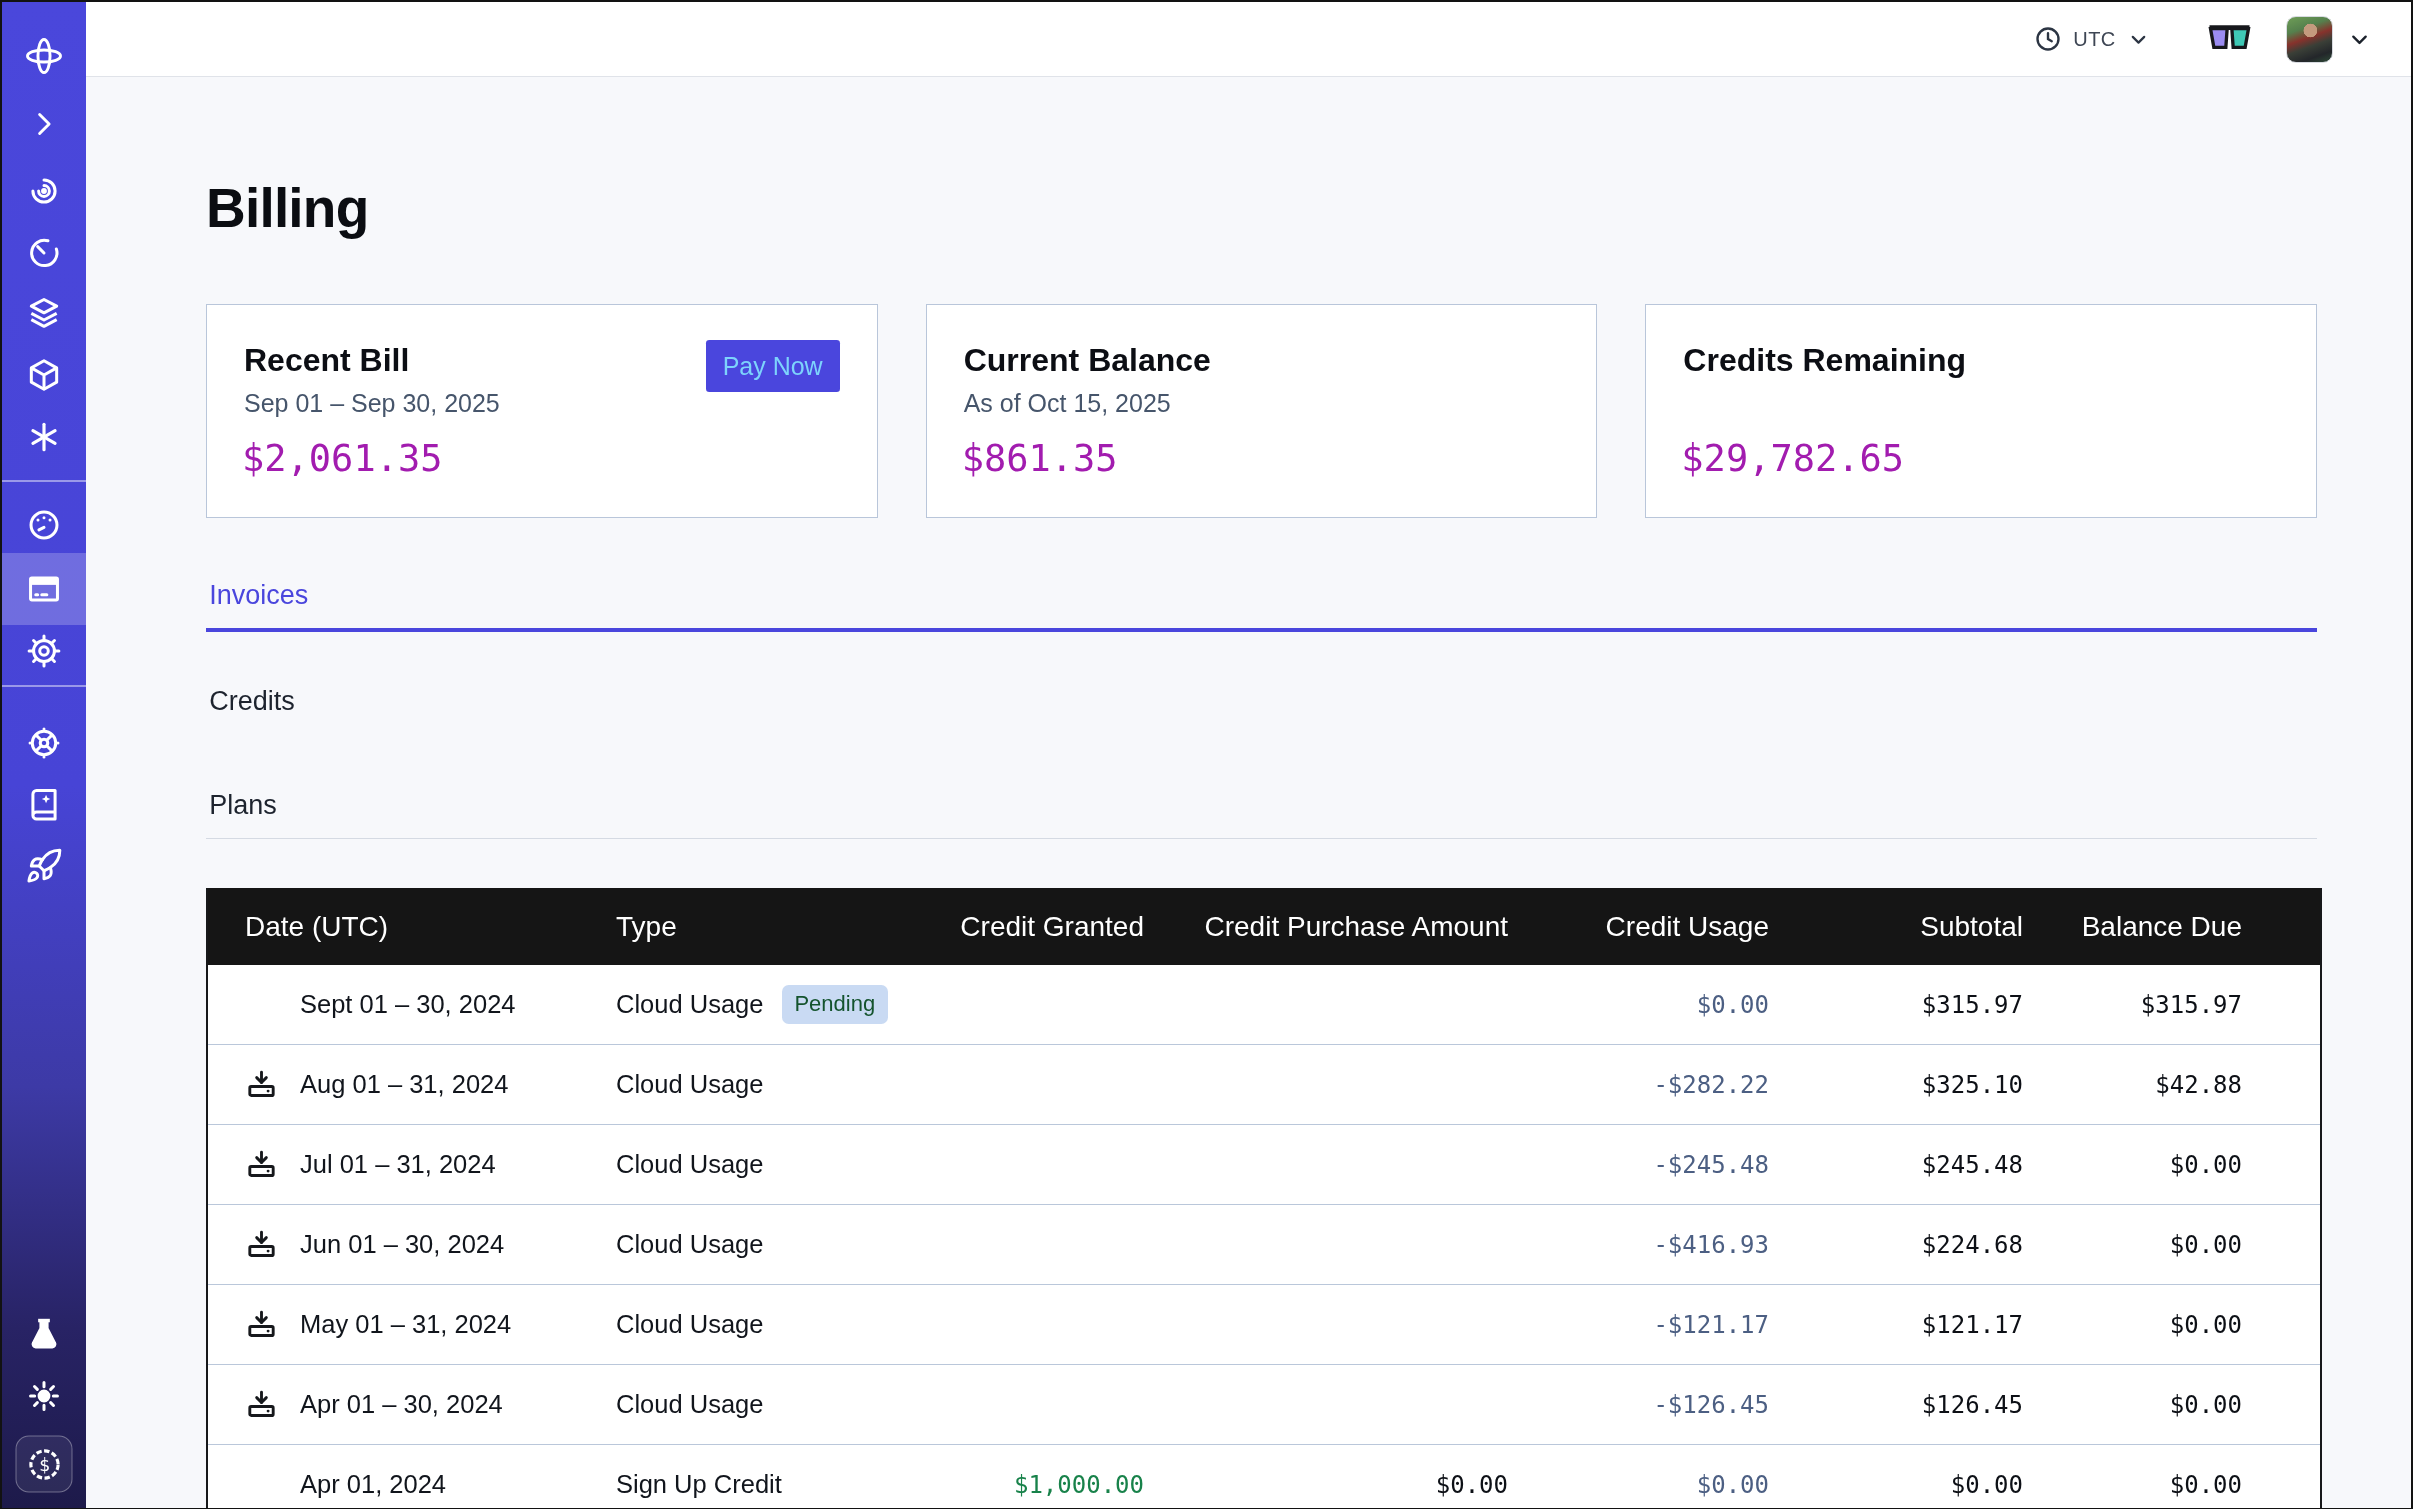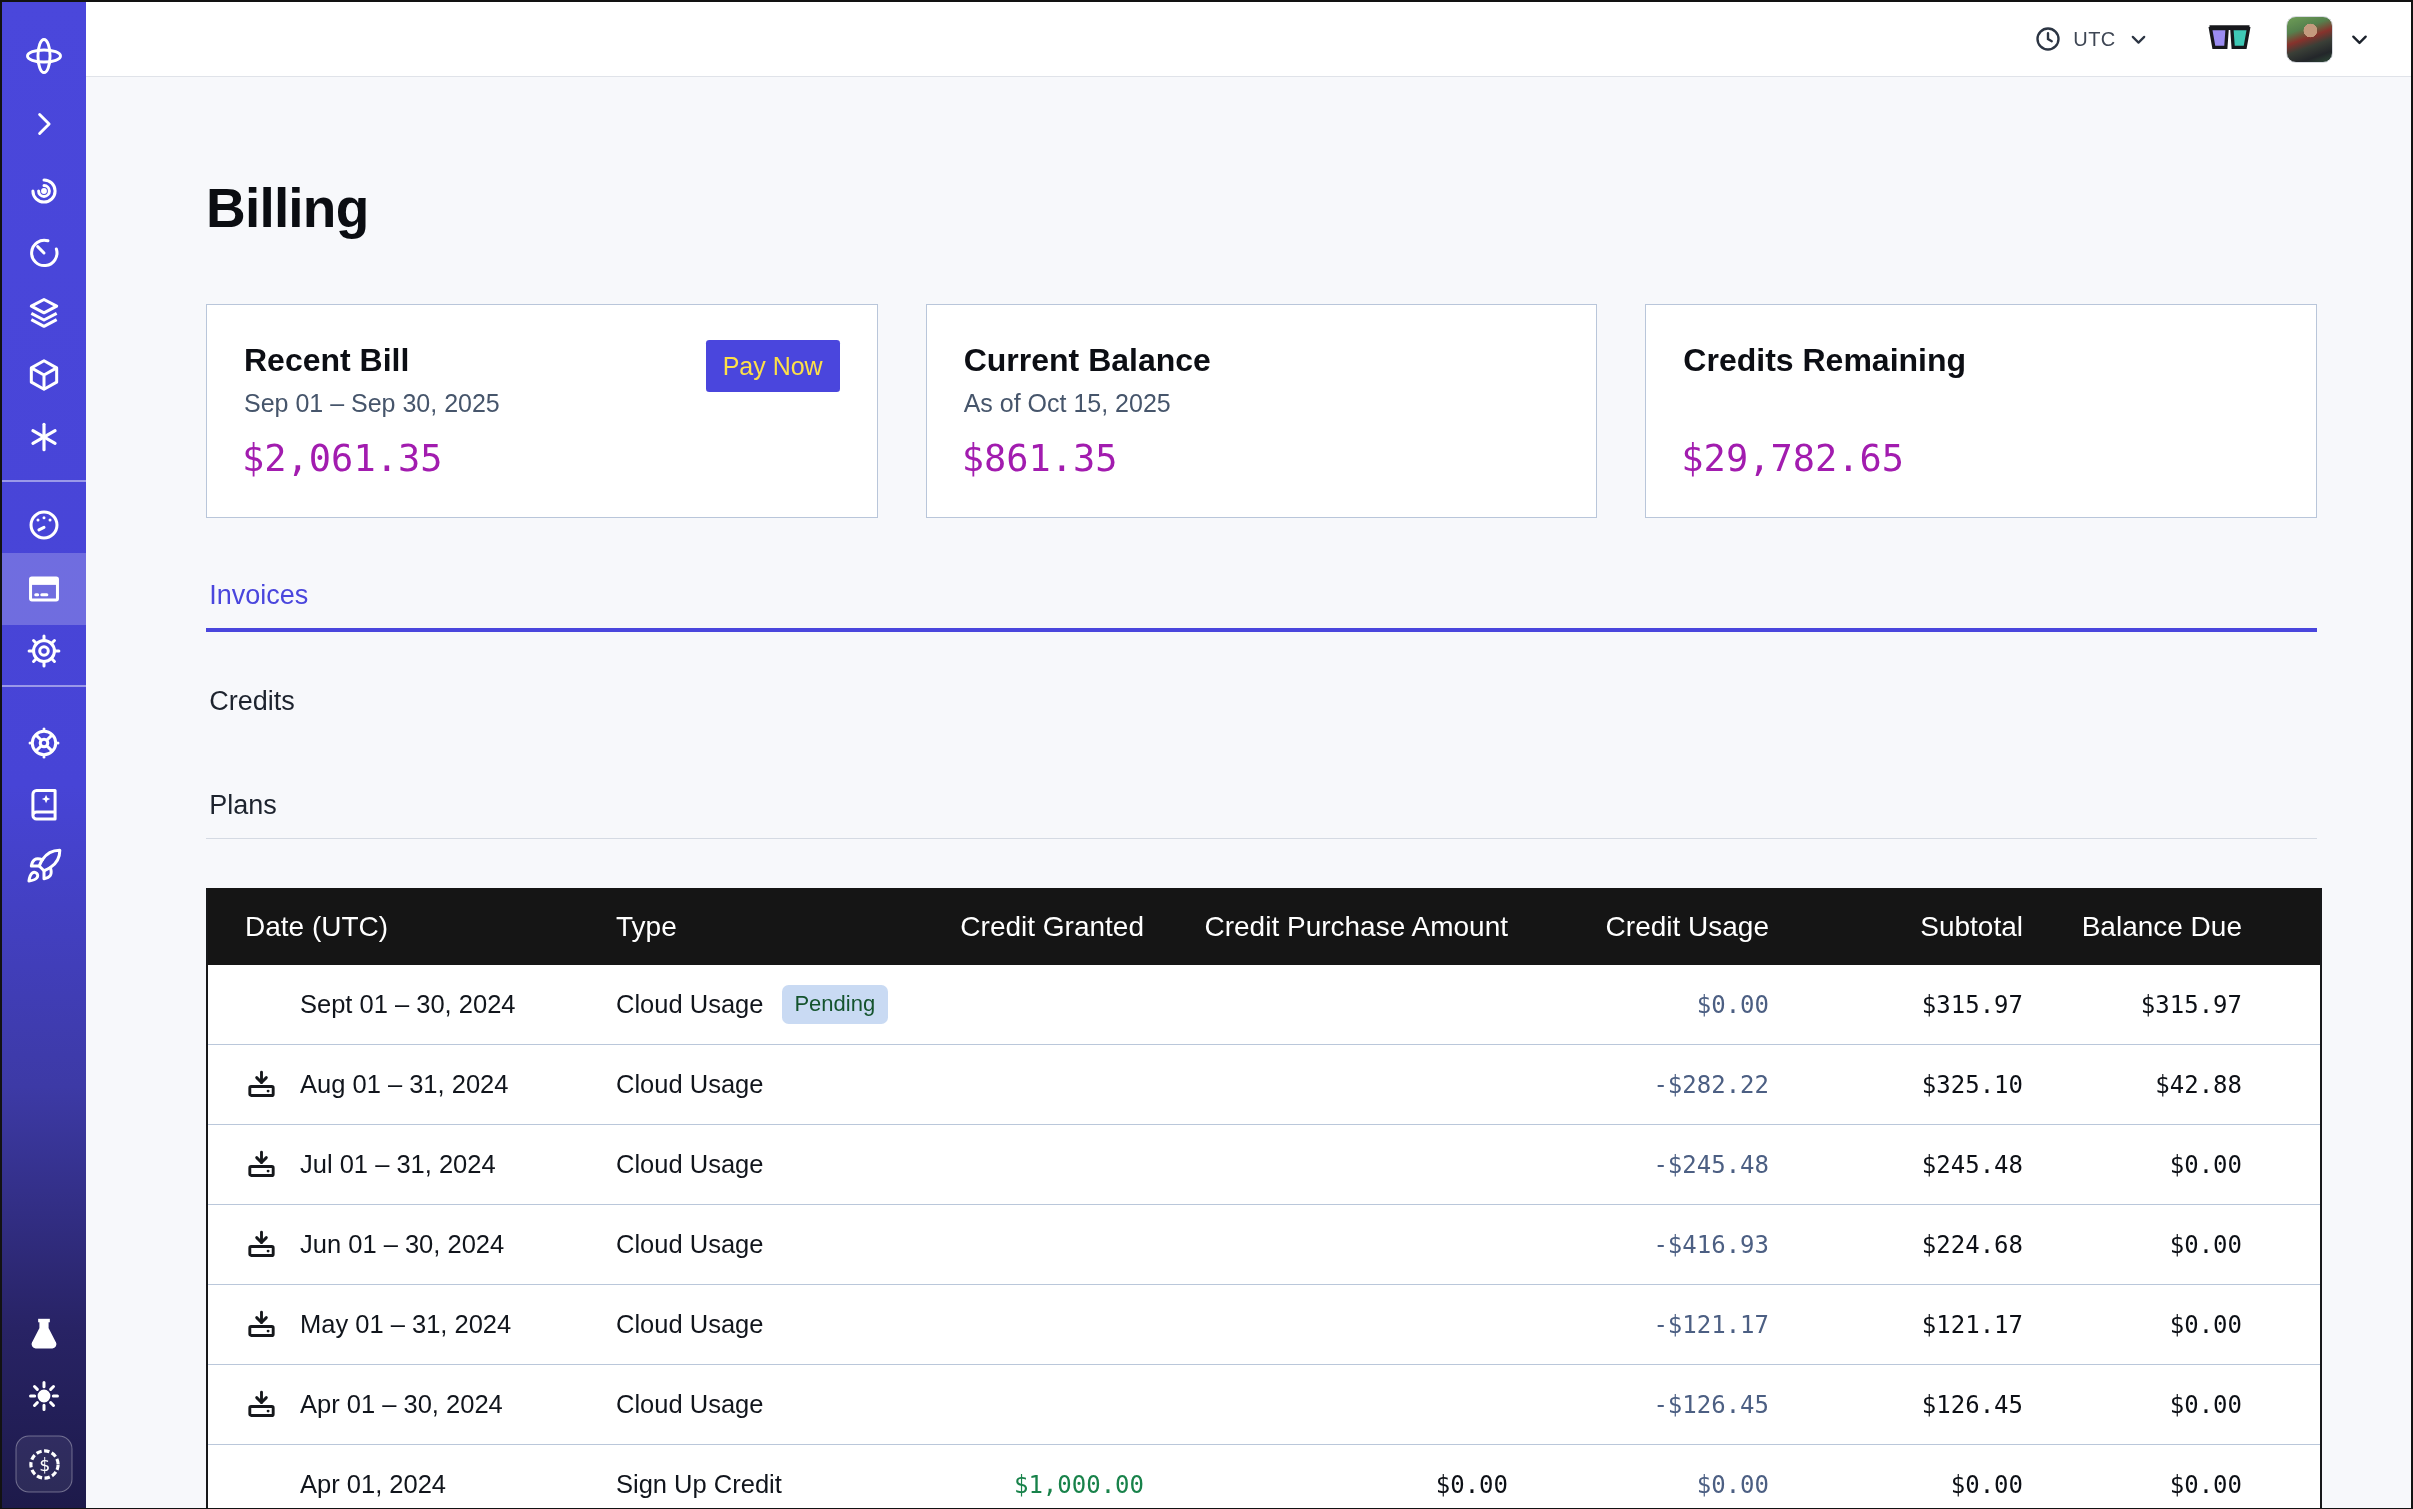--- a/index.html
+++ b/index.html
@@ -42,21 +42,21 @@
   .page-title{ margin-top:97px; font-size:55px; font-weight:700; letter-spacing:-0.8px; color:#0b0d12; }
 
   
   .cards{ margin-top:64px; display:flex; gap:48px; }
   .card{ position:relative; width:674px; height:214px; background:#ffffff; border:1.7px solid #b9c6da; }
   .card-title{ position:absolute; left:37px; top:37px; font-size:32px; font-weight:700; color:#0c0e14; }
   .card-sub{ position:absolute; left:37px; top:84px; font-size:25px; color:#46556b; }
   .card-amount{ position:absolute; left:35px; top:132px; font-size:37px; color:#a21caf;
                 font-family:"DejaVu Sans Mono", monospace; }
   .pay-btn{ position:absolute; top:35px; right:37px; width:134px; height:52px; background:#4a46dd;
-    color:#fde047; font-size:25px; font-family:"Liberation Sans",sans-serif; border:none; border-radius:3.3px;
+    color:#7dd3fc; font-size:25px; font-family:"Liberation Sans",sans-serif; border:none; border-radius:3.3px;
     display:flex; align-items:center; justify-content:center; cursor:pointer; }
 
   
   .tabs{ margin-top:52px; display:flex; gap:47px; border-bottom:1.7px solid #d5dae3;flex-direction:column; }
   .tab{ padding:10px 3.3px 16.7px; font-size:27px; color:#1d232e; cursor:pointer; }
   .tab.active{ color:#4a46dd; border-bottom:4.2px solid #4a46dd; margin-bottom:-2.9px; }
 
   
   .tbl{ margin-top:49px; width:2116px; background:#ffffff;
         border-left:2.5px solid #17181a; border-right:2.5px solid #17181a; border-bottom:5px solid #17181a; }

